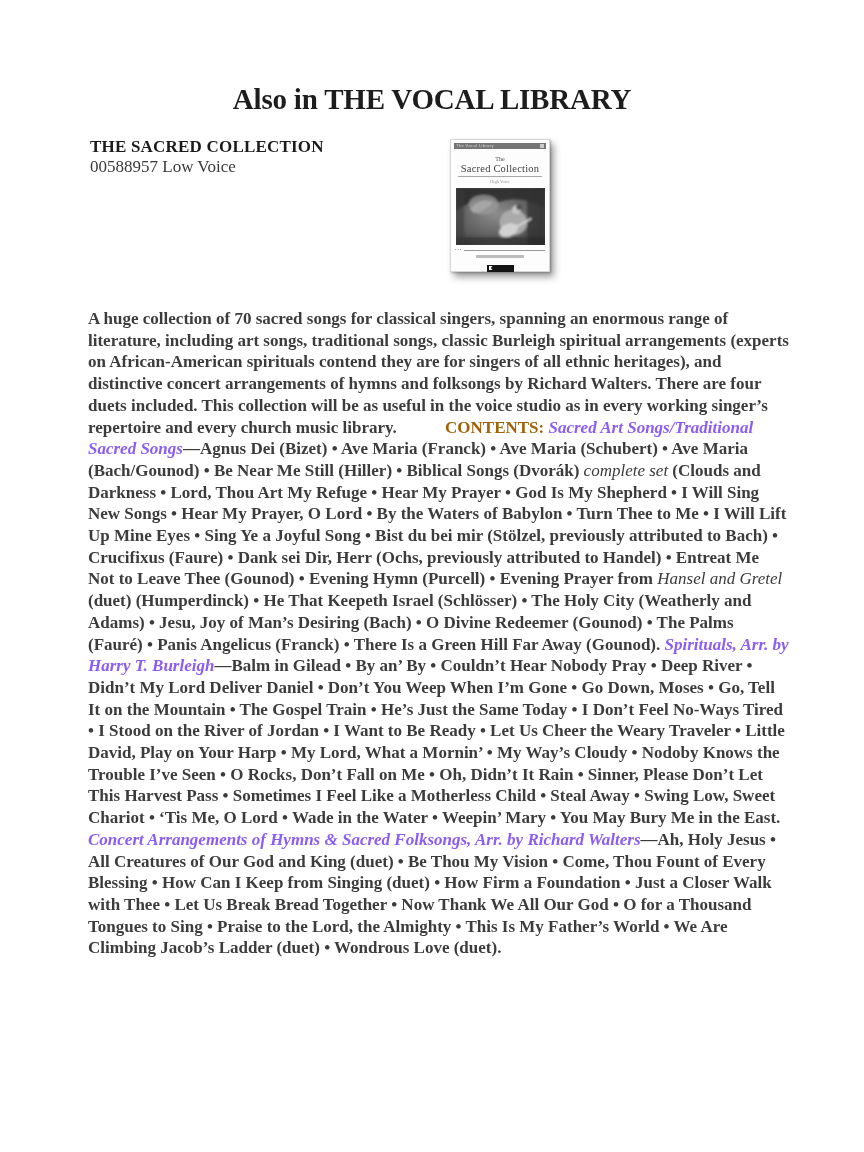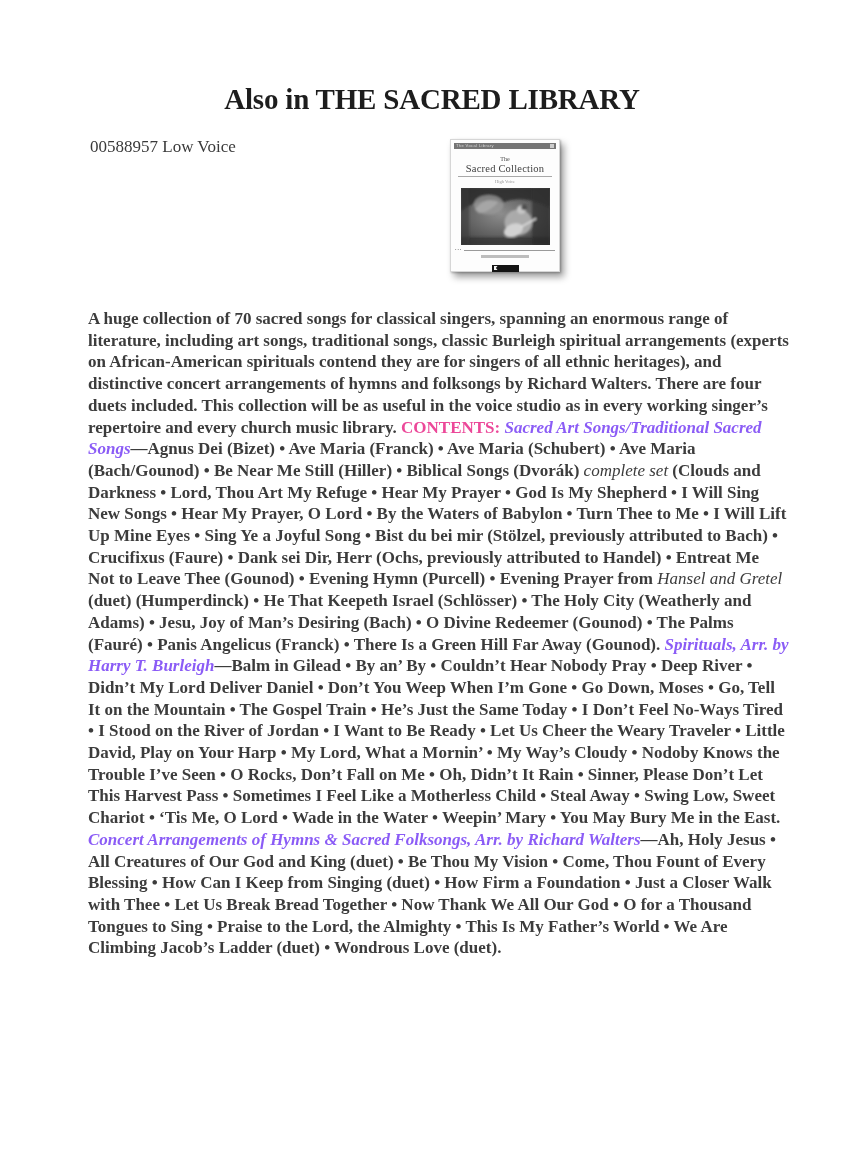--- a/index.html
+++ b/index.html
@@ -12,21 +12,21 @@
     position:absolute;top:64px;left:0;width:864px;text-align:center;
     font-size:29px;font-weight:700;color:#1d1d1d;letter-spacing:-0.2px;
   }
   .product-info{
     position:absolute;left:90px;top:137px;font-size:17px;line-height:20px;color:#3a3a3a;
   }
   .product-info .name{font-weight:700;color:#1b1b1b;letter-spacing:0.2px;}
 
   
   .cover{
-    position:absolute;left:450px;top:139px;width:110px;height:133px;
+    position:absolute;left:450px;top:139px;width:100px;height:133px;
     background:#fdfdfd;border:1px solid #d6d6d6;box-sizing:border-box;
     box-shadow:4px 5px 7px rgba(0,0,0,0.38), 1px 1px 2px rgba(0,0,0,0.25);
     padding:3px 3px;
   }
   .cover .band{
     height:6px;background:#757575;display:flex;justify-content:space-between;
     align-items:center;padding:0 2px;
   }
   .cover .band .band-label{
     font-size:4px;line-height:4px;color:#d9d9d9;letter-spacing:0.4px;white-space:nowrap;overflow:hidden;
@@ -47,30 +47,31 @@
     content:"";position:absolute;left:2px;top:1.5px;width:4px;height:4px;background:#f2f2f2;
     clip-path:polygon(0 0,100% 0,60% 50%,100% 100%,0 100%);
   }
 
   
   .description{
     position:absolute;left:88px;top:291px;width:701px;
     font-size:17px;line-height:21.7px;color:#3c3c3c;text-align:left;
   }
   .description span.normal{font-weight:700;font-style:normal;}
-  .description span.bold{font-weight:700;font-style:normal;color:#ec4899;}
+  .description span.bold{font-weight:700;font-style:normal;color:#a16207;margin-left:44px;}
   .description span.bolditalic{font-weight:700;font-style:italic;color:#8b5cf6;}
   .description span.italic{font-style:italic;}
 </style>
 </head>
 <body>
 
-<h1 class="page-title">Also in THE SACRED LIBRARY</h1>
+<h1 class="page-title">Also in THE VOCAL LIBRARY</h1>
 
 <div class="product-info">
+  <div class="name">THE SACRED COLLECTION</div>
   <div>00588957 Low Voice</div>
 </div>
 
 <div class="cover">
   <div class="band">
     <span class="band-label">The Vocal Library</span>
     <span class="ornament"></span>
   </div>
   <div class="t-the">The</div>
   <div class="t-main">Sacred Collection</div>

